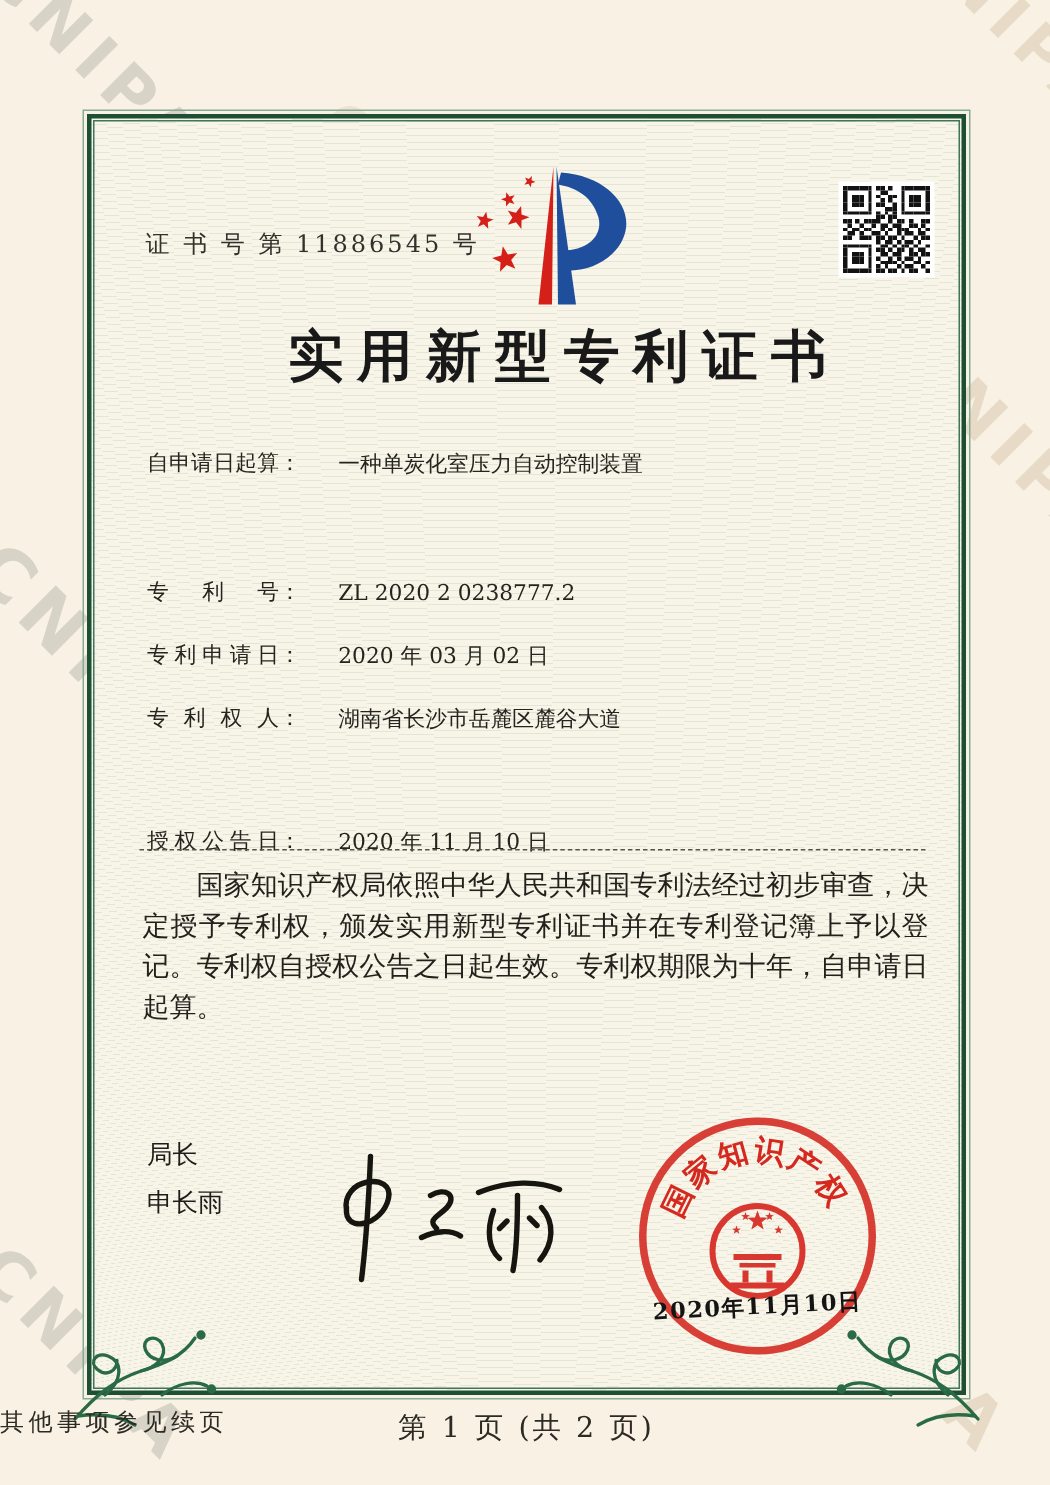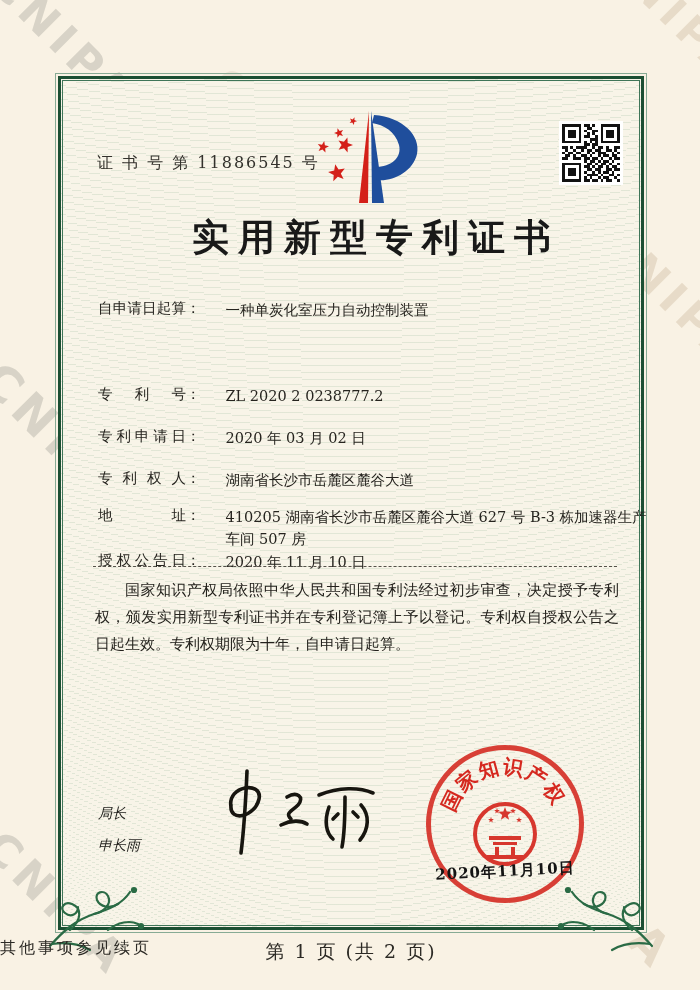--- a/index.html
+++ b/index.html
@@ -33,25 +33,25 @@
 
   
   .frow{position:absolute;left:37px;font-size:14.5px;color:#26241f;white-space:nowrap;}
   .flabel{display:inline-block;width:88px;text-align:justify;text-align-last:justify;vertical-align:top;}
   .fcolon{vertical-align:top;}
   .fvalue{display:inline-block;margin-left:25px;vertical-align:top;max-width:432px;white-space:normal;line-height:22px;}
   .pair2{position:absolute;left:247px;top:0;}
 
   .sep{position:absolute;left:32px;top:487px;width:524px;border-top:1.5px dashed #55524a;}
 
-  .paras{position:absolute;left:34px;top:498px;width:524px;font-size:15px;line-height:27px;
+  .paras{position:absolute;left:34px;top:498px;width:524px;font-size:18px;line-height:27px;
          text-align:justify;color:#23211c;}
   .paras p{margin:0;text-indent:2em;}
 
-  .signer{position:absolute;left:37px;top:718px;font-size:14px;color:#1e1d1a;line-height:32px;font-style:italic;}
+  .signer{position:absolute;left:37px;top:675px;font-size:17px;color:#1e1d1a;line-height:32px;}
   .sig{position:absolute;left:140px;top:688px;}
 
   
   .seal{position:absolute;left:365px;top:666px;width:148px;height:148px;border-radius:50%;
         border:5px solid rgba(211,38,28,0.88);box-sizing:content-box;}
   .seal svg{position:absolute;left:0;top:0;}
   .seal-date{position:absolute;left:50%;top:112px;width:180px;transform:translateX(-50%) rotate(-3deg);
              text-align:center;font-size:15px;font-weight:bold;color:#141414;letter-spacing:1px;}
 
   .pageno{position:absolute;left:0;top:860px;width:100%;text-align:center;font-size:19px;letter-spacing:2px;color:#2c2a25;}
@@ -540,23 +540,20 @@
       <span class="flabel">自申请日起算</span><span class="fcolon">：</span><span class="fvalue">一种单炭化室压力自动控制装置</span>
     </div>
     <div class="frow" style="top:306px">
       <span class="flabel">专利号</span><span class="fcolon">：</span><span class="fvalue">ZL 2020 2 0238777.2</span>
     </div>
     <div class="frow" style="top:348px">
       <span class="flabel">专利申请日</span><span class="fcolon">：</span><span class="fvalue">2020 年 03 月 02 日</span>
     </div>
     <div class="frow" style="top:390px">
       <span class="flabel">专利权人</span><span class="fcolon">：</span><span class="fvalue">湖南省长沙市岳麓区麓谷大道</span>
-    </div>
-    <div class="frow" style="top:427px">
-      <span class="flabel">地址</span><span class="fcolon">：</span><span class="fvalue">410205 湖南省长沙市岳麓区麓谷大道 627 号 B-3 栋加速器生产车间 507 房</span>
     </div>
     <div class="frow" style="top:472px;width:520px">
       <span class="flabel">授权公告日</span><span class="fcolon">：</span><span class="fvalue">2020 年 11 月 10 日</span>
     </div>
 
     <div class="sep"></div>
 
     <div class="paras">
       <p>国家知识产权局依照中华人民共和国专利法经过初步审查，决定授予专利权，颁发实用新型专利证书并在专利登记簿上予以登记。专利权自授权公告之日起生效。专利权期限为十年，自申请日起算。</p>
     </div>

